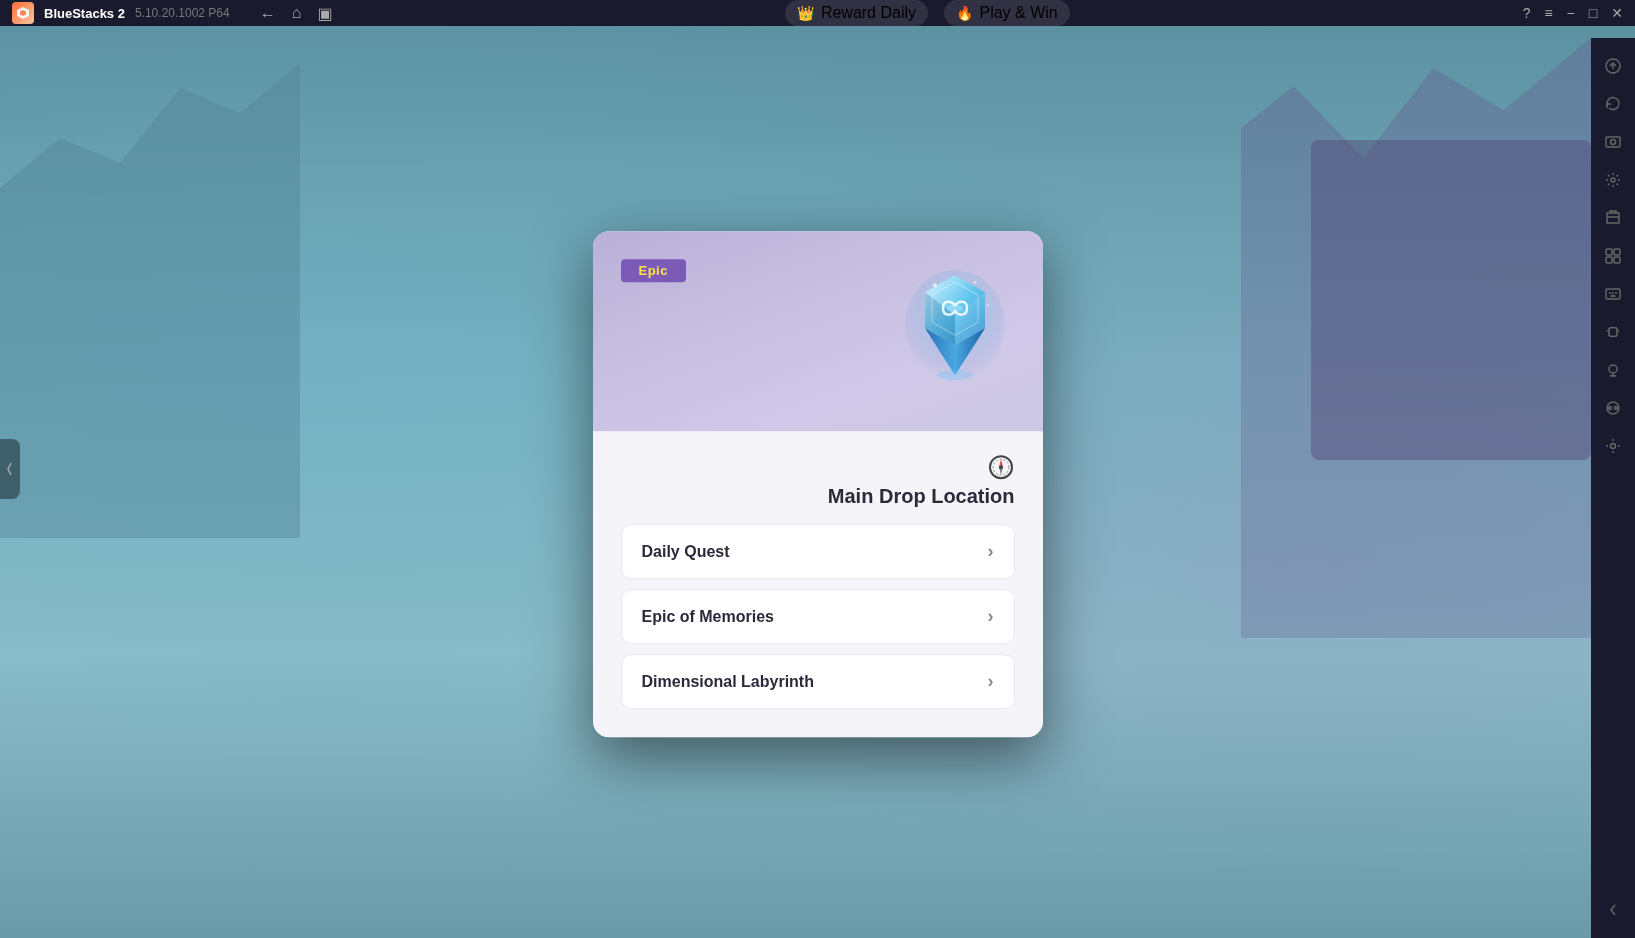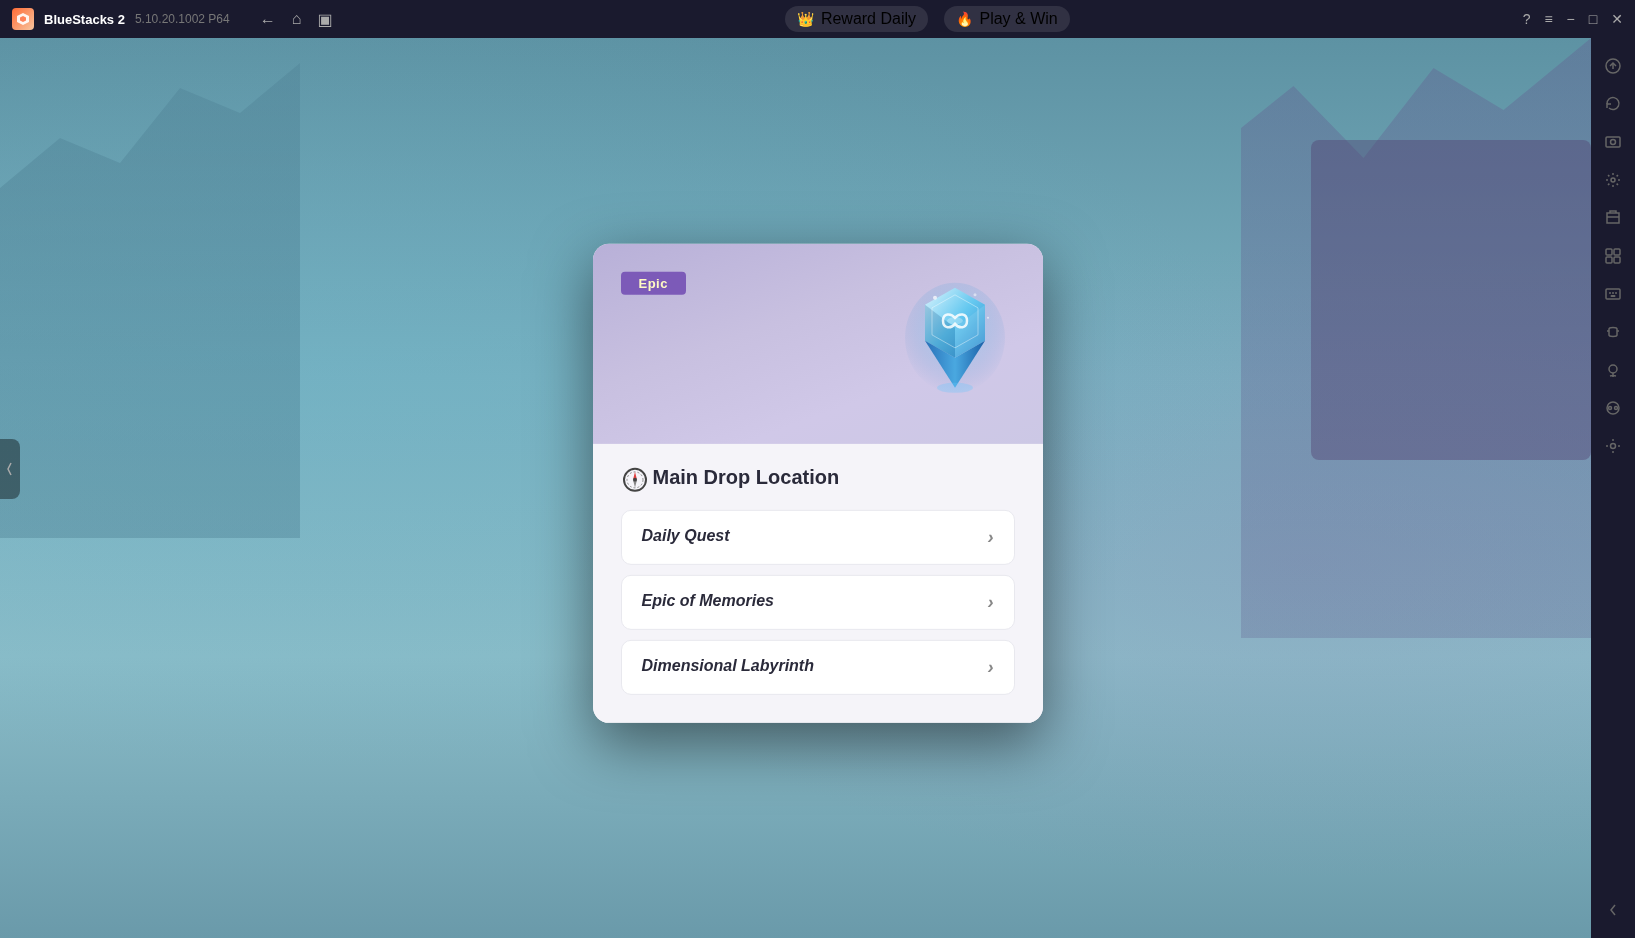--- a/index.html
+++ b/index.html
@@ -22,21 +22,21 @@
         radial-gradient(ellipse at 80% 60%, rgba(150,120,180,0.2) 0%, transparent 40%),
         linear-gradient(180deg, #5a8fa0 0%, #7ab0c0 40%, #8abcc8 70%, #6a9aaa 100%);
     }
 
     
     .titlebar {
       position: absolute;
       top: 0;
       left: 0;
       right: 0;
-      height: 38px;
+      height: 26px;
       background: #1a1a2e;
       display: flex;
       align-items: center;
       justify-content: space-between;
       padding: 0 12px;
       z-index: 100;
     }
 
     .titlebar-left {
       display: flex;
@@ -170,21 +170,21 @@
       padding: 28px 28px 24px 28px;
       position: relative;
       min-height: 200px;
       display: flex;
       flex-direction: column;
     }
 
     .epic-badge {
       display: inline-block;
       background: #7c5ab8;
-      color: #fef9c3;
+      color: #fde047;
       font-size: 13px;
       font-weight: 700;
       padding: 4px 18px;
       border-radius: 4px;
       letter-spacing: 0.5px;
       width: fit-content;
       margin-bottom: 10px;
     }
 
     .item-name {
@@ -219,23 +219,24 @@
 
     .item-description {
       color: #777;
       font-size: 15px;
       line-height: 1.6;
       margin-bottom: 24px;
     }
 
     .drop-location-header {
       display: flex;
-      align-items: flex-start;
+      align-items: flex-end;
       gap: 4px;
       margin-bottom: 16px;
+      flex-direction: column;
     }
 
     .compass-icon {
       width: 28px;
       height: 28px;
       display: flex;
       align-items: center;
       justify-content: center;
       font-size: 20px;
       color: #555;
@@ -251,26 +252,25 @@
       display: flex;
       flex-direction: column;
       gap: 10px;
     }
 
     .location-item {
       background: white;
       border-radius: 10px;
       padding: 16px 20px;
       display: flex;
-      align-items: flex-start;
+      align-items: center;
       justify-content: space-between;
       cursor: pointer;
       border: 1px solid #e8e8ee;
       transition: background 0.15s;
-      font-style: italic;
     }
 
     .location-name {
       font-size: 16px;
       font-weight: 600;
       color: #2a2a3a;
     }
 
     .chevron-right {
       color: #888;

